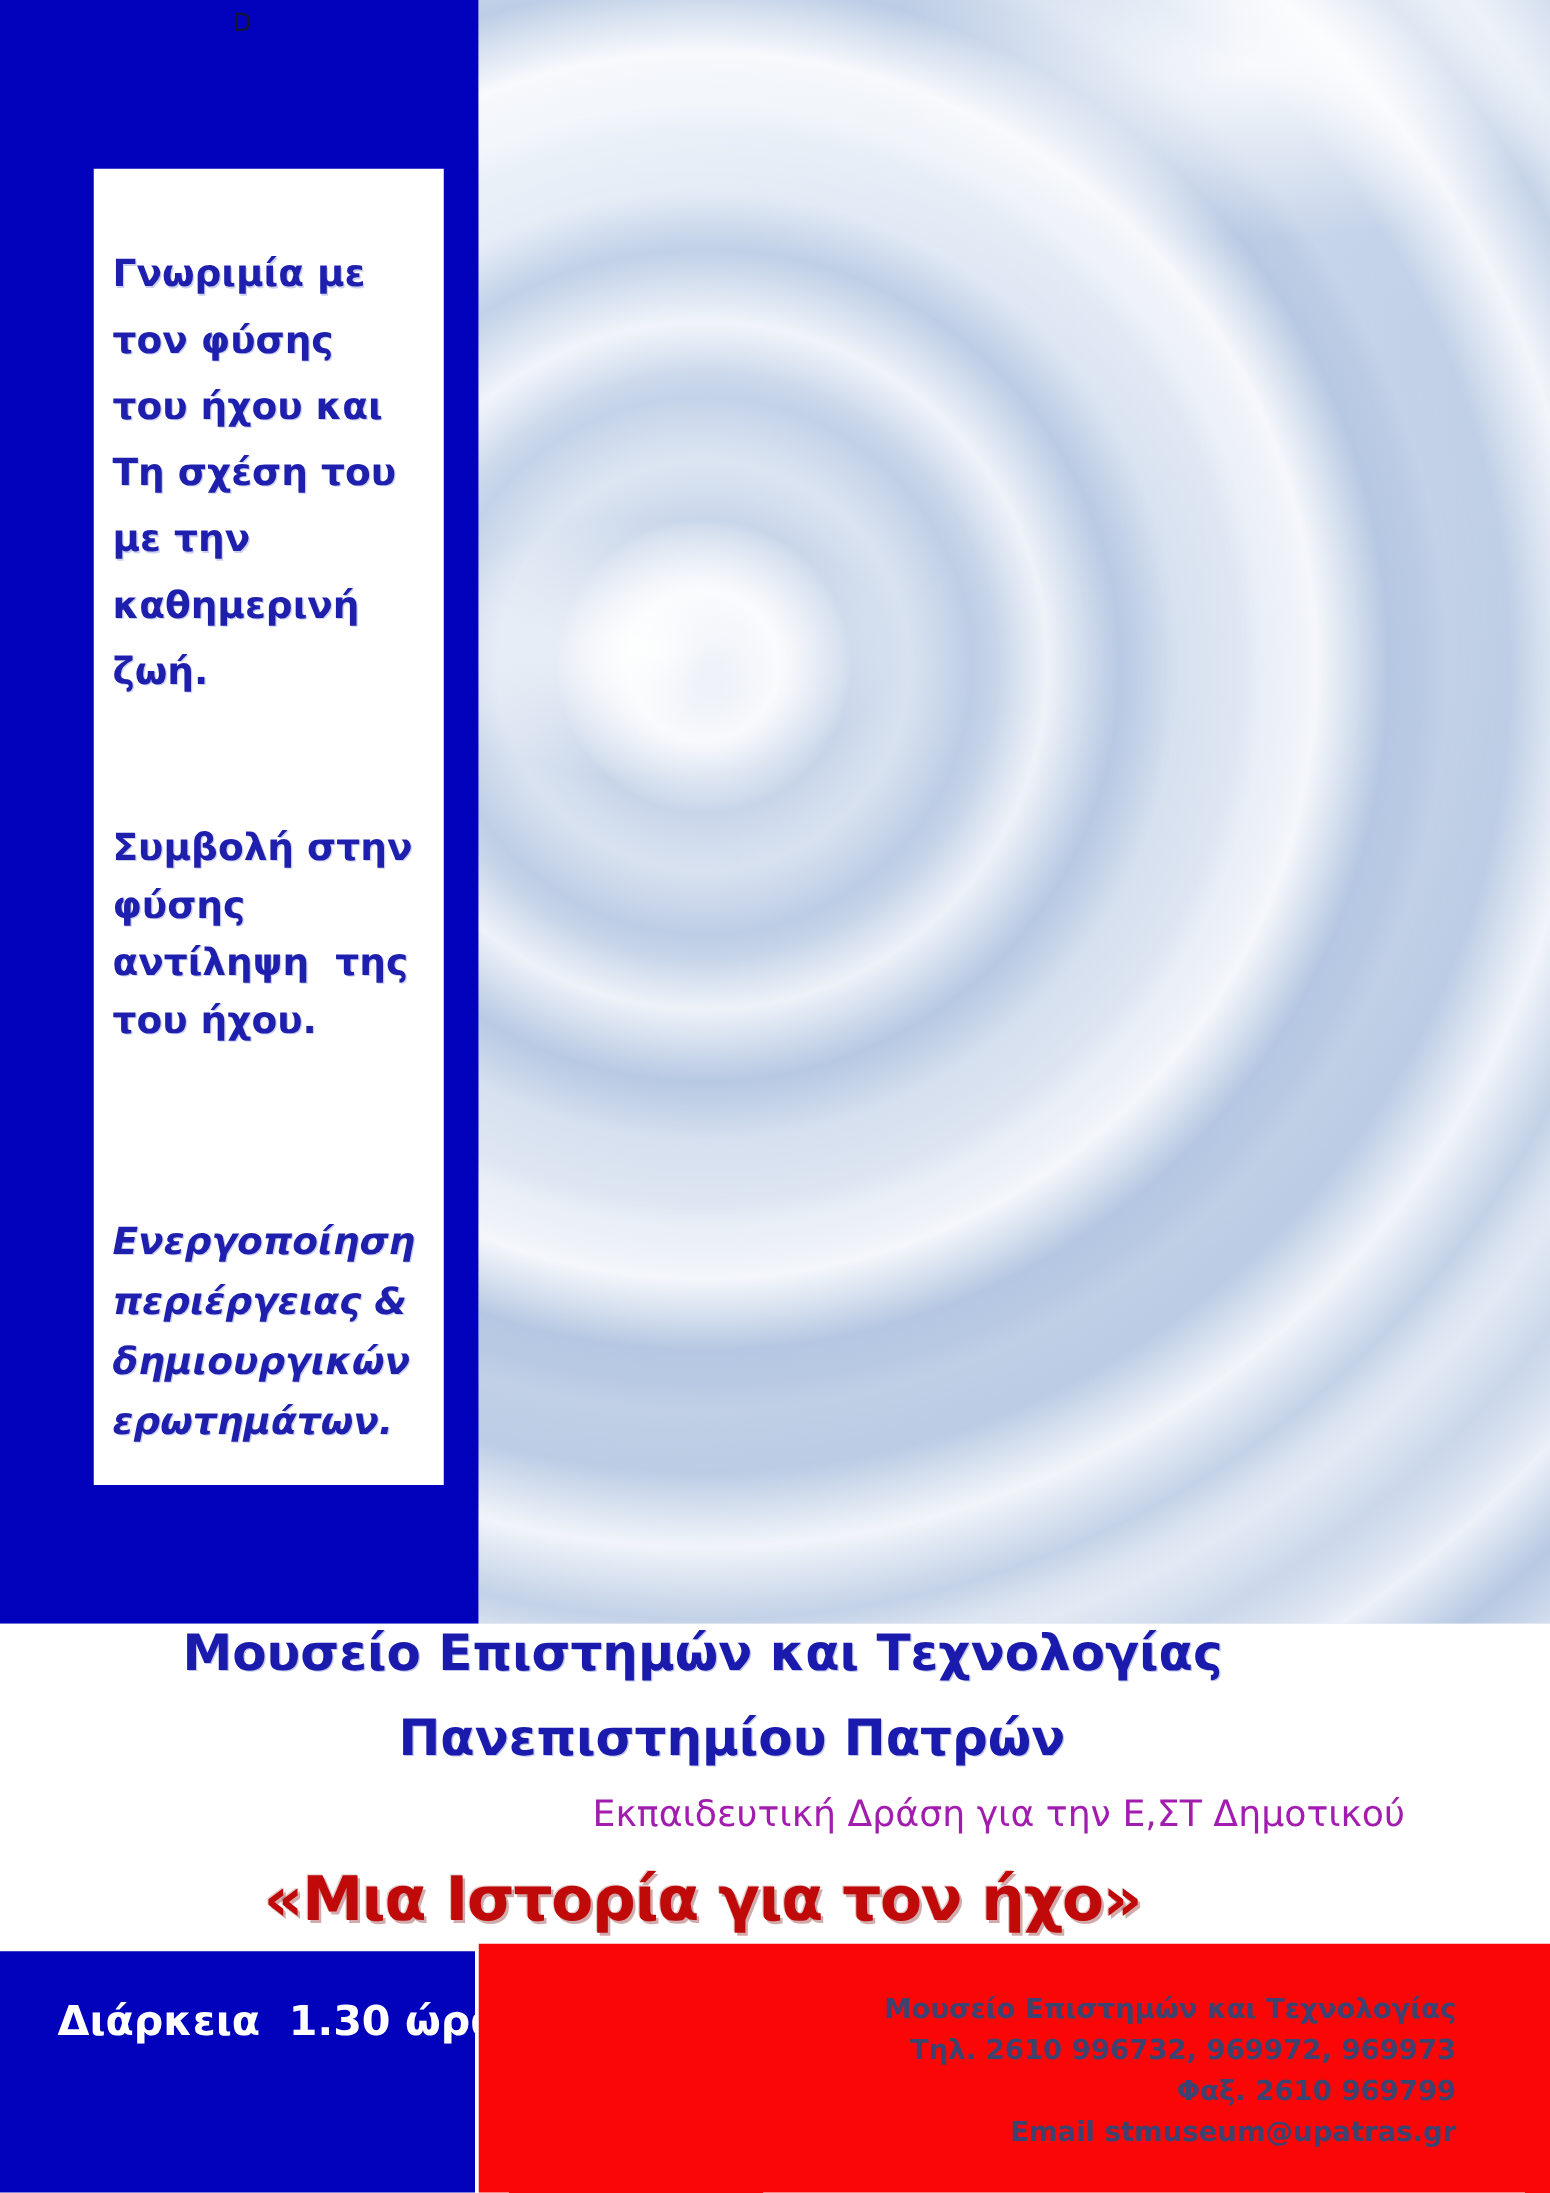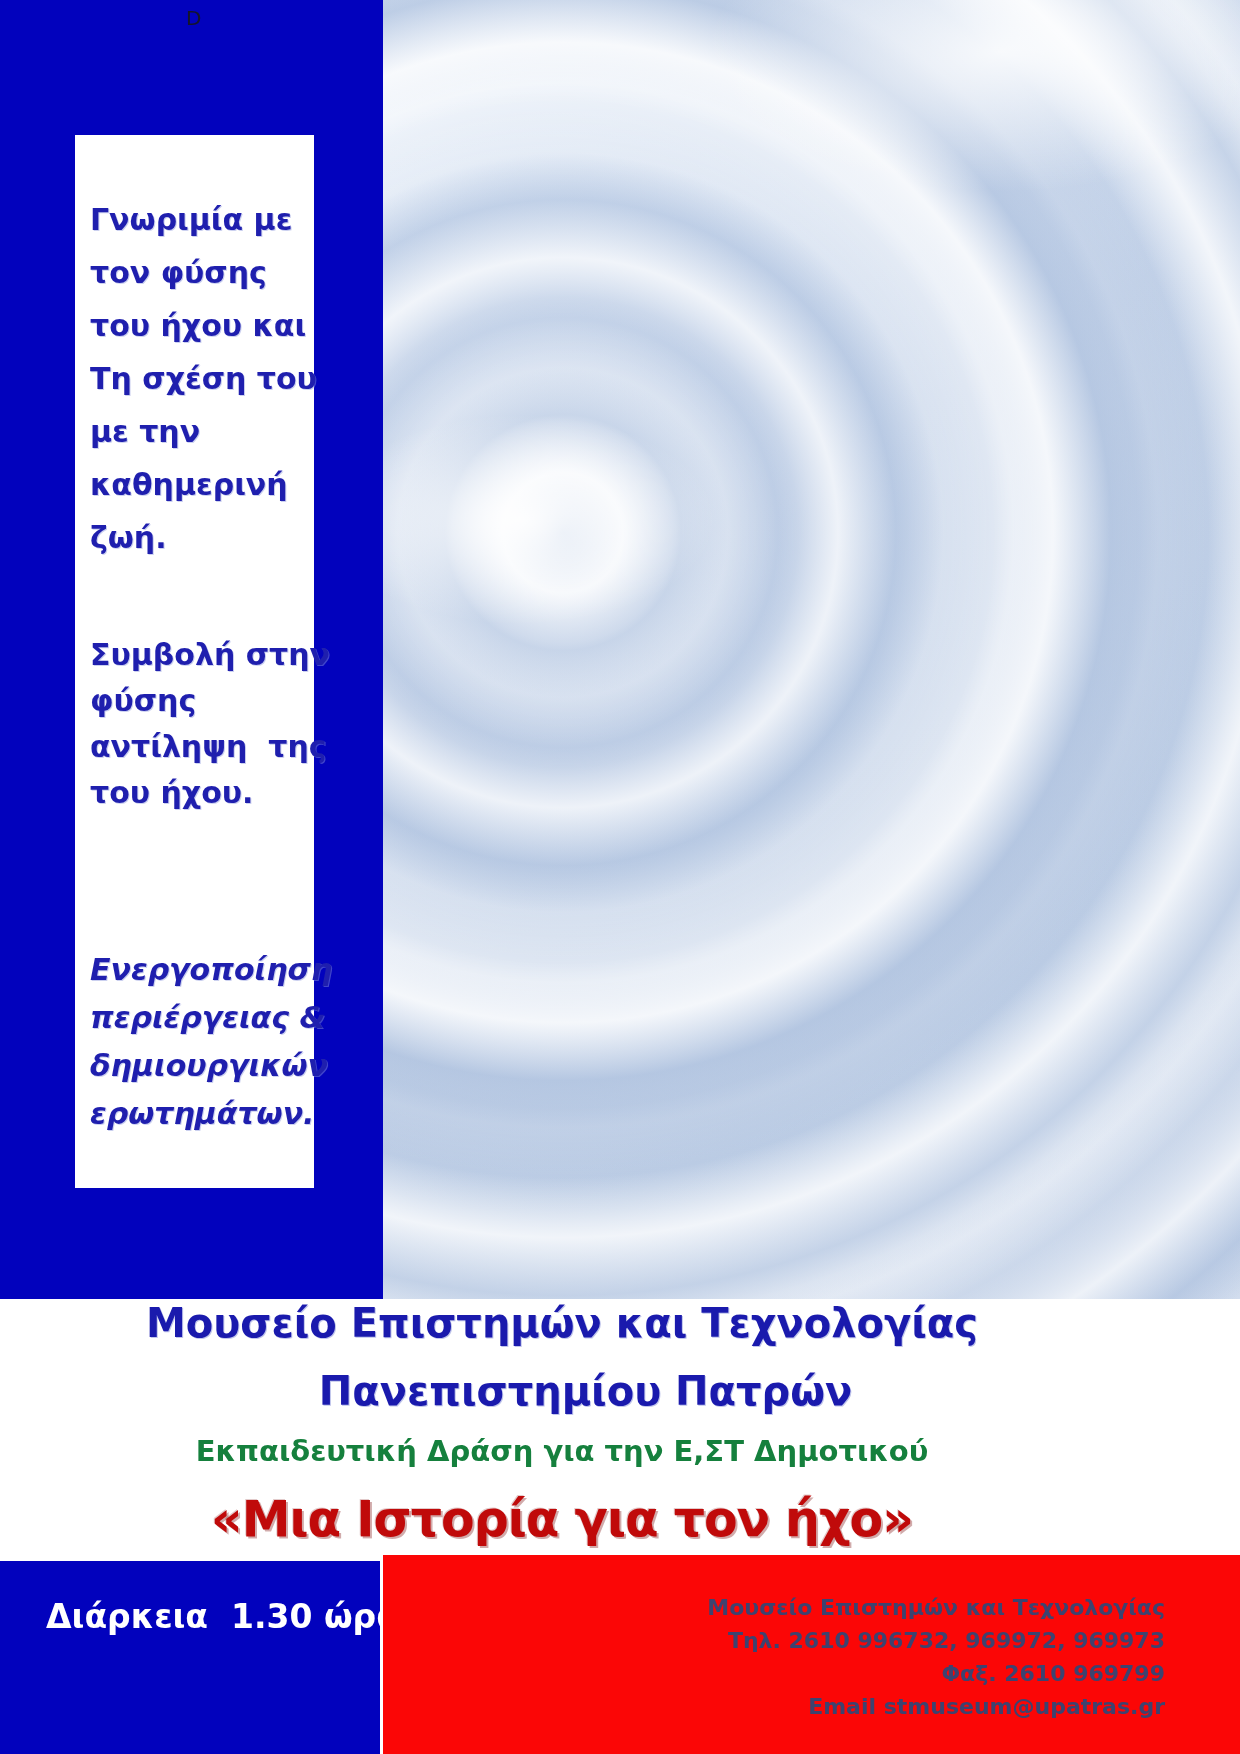--- a/index.html
+++ b/index.html
@@ -13,33 +13,33 @@
   
   .sidebar{
     position:absolute;left:0;top:0;width:383px;height:1299px;
     background:#0202bd;
   }
   .d-char{
     position:absolute;left:186px;top:6px;
     color:#15152a;font-size:20px;font-weight:400;
   }
   .white-box{
-    position:absolute;left:75px;top:135px;width:239px;height:1053px;
+    position:absolute;left:75px;top:135px;width:280px;height:1053px;
     background:#ffffff;
     box-sizing:border-box;
     padding:58px 4px 0 15px;
   }
   .hl{
     font-size:30px;font-weight:bold;color:#1f1fae;
     line-height:53px;white-space:pre;
     text-shadow:1px 1px 0 rgba(140,150,220,.45);
   }
   .hl.g2{line-height:46px;}
   .hl.g3{line-height:48px;font-style:italic;}
-  .gap2{margin-top:68px;}
+  .gap2{margin-top:92px;}
   .gap3{margin-top:130px;}
 
   
   .water{
     position:absolute;left:383px;top:0;width:857px;height:1299px;
     background:
       radial-gradient(ellipse 420px 200px at 72% 4%, rgba(255,255,255,.85), rgba(255,255,255,0) 70%),
       radial-gradient(ellipse 260px 140px at 16% 40%, rgba(255,255,255,.9), rgba(255,255,255,0) 75%),
       repeating-radial-gradient(circle at 21% 41%,
         rgba(255,255,255,0) 0px,
@@ -62,22 +62,23 @@
   }
   .title-center{width:1124px;text-align:center;}
   .museum-line{
     font-size:40px;font-weight:bold;color:#1a1aad;
     line-height:48px;
     text-shadow:1px 1px 0 rgba(130,140,215,.5);
   }
   .museum-line.second{margin-top:20px;padding-left:47px;}
   .subtitle{
     margin-top:18px;
-    font-size:29px;font-weight:700;color:#15803d;
+    font-size:29px;font-weight:400;color:#a21caf;
     line-height:36px;
+    text-align:right;
   }
   .event-title{
     margin-top:22px;
     font-size:49px;font-weight:800;color:#c00a0a;
     line-height:58px;letter-spacing:-1px;
     text-shadow:2px 2px 0 rgba(122,15,15,.35), -1px -1px 0 rgba(122,15,15,.22);
   }
 
   
   .footer-blue{

